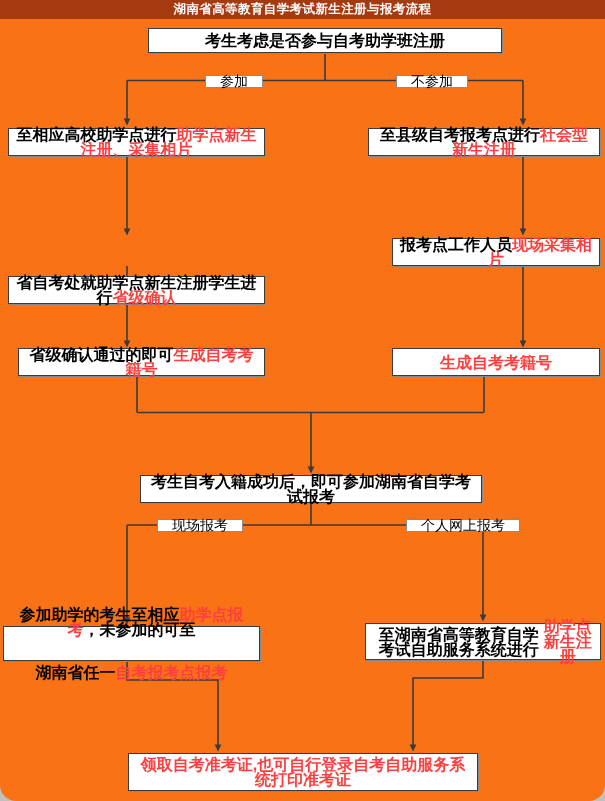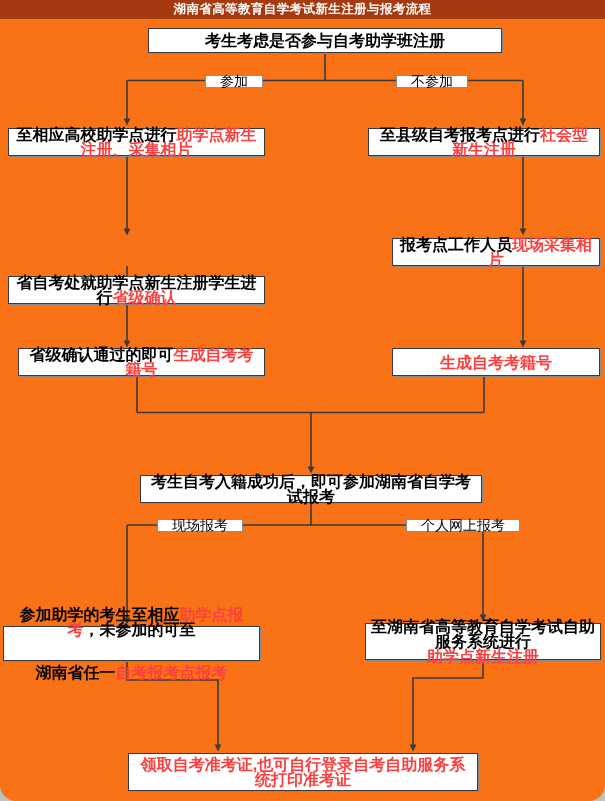--- a/index.html
+++ b/index.html
@@ -170,21 +170,21 @@
 
   <div class="node" style="left:3px; top:626px; width:257px; height:35px; flex-direction:column;gap:28px;">
     <span>
       <span>参加助学的考生至相应</span><span class="hl">助学点报考</span><span>，未参加的可至</span>
     </span>
     <span>
       <span>湖南省任一</span><span class="hl">自考报考点报考</span>
     </span>
   </div>
 
-  <div class="node" style="left:365px; top:623px; width:236px; height:37px; flex-direction:column;">
+  <div class="node" style="left:365px; top:623px; width:236px; height:37px; flex-direction:row;padding-left:12px;">
     <span>至湖南省高等教育自学考试自助服务系统进行</span>
     <span class="hl">助学点新生注册</span>
   </div>
 
   <div class="node" style="left:128px; top:753px; width:350px; height:38px; flex-direction:column;">
     <span class="hl">领取自考准考证,也可自行登录自考自助服务系统打印准考证</span>
   </div>
 
   <div class="edge-label" style="left:205px; top:75px;">参加</div>
 

